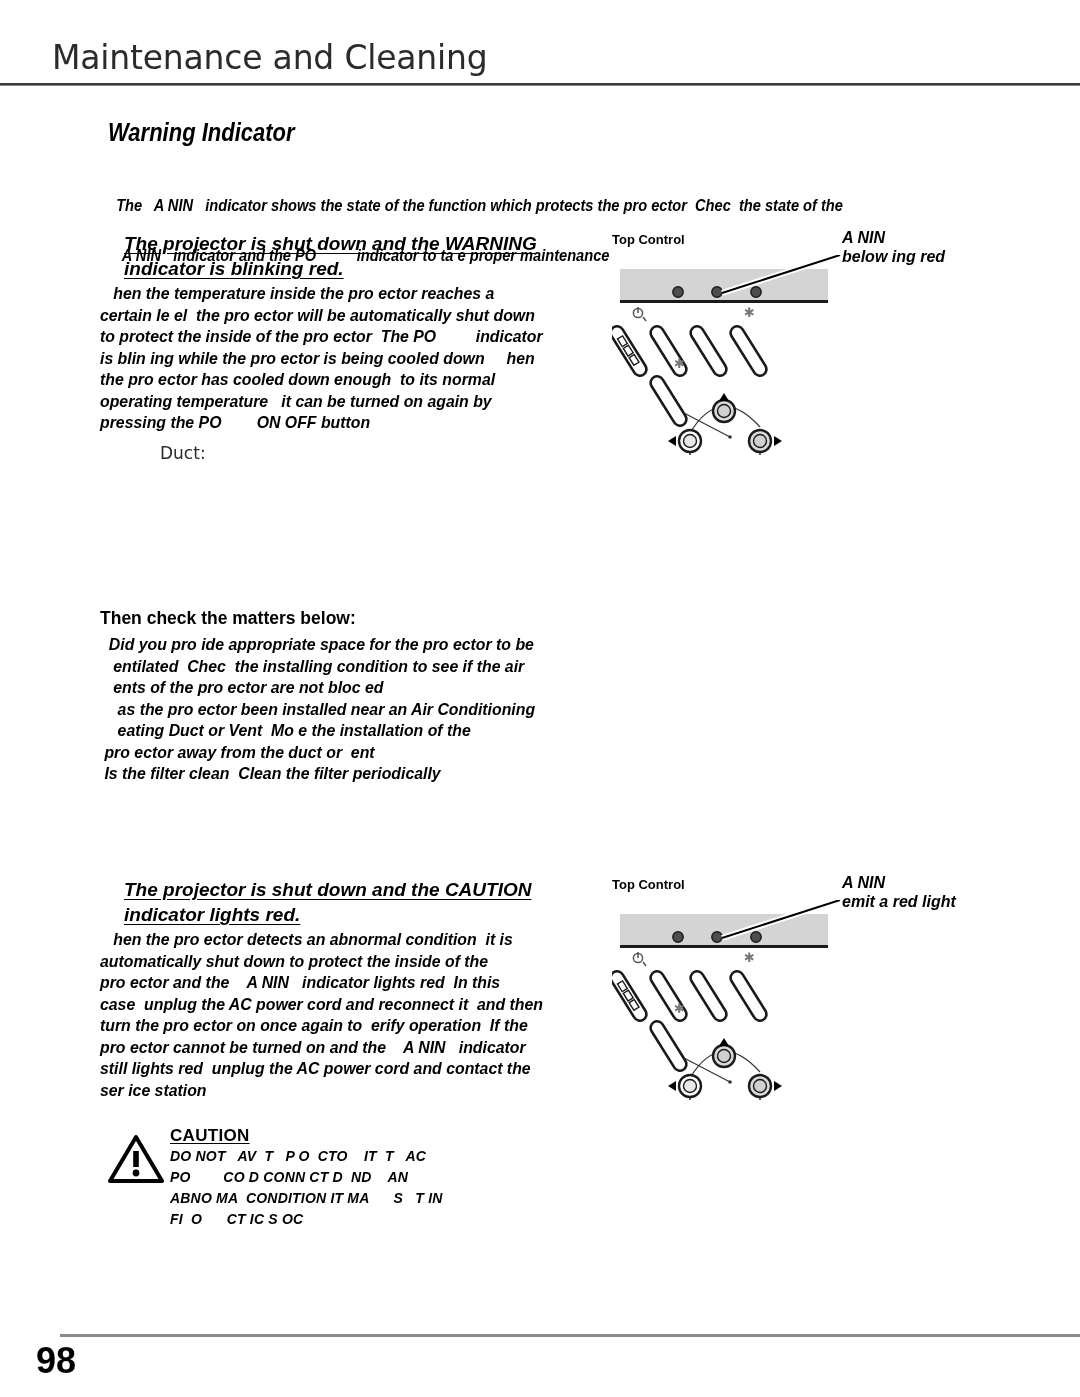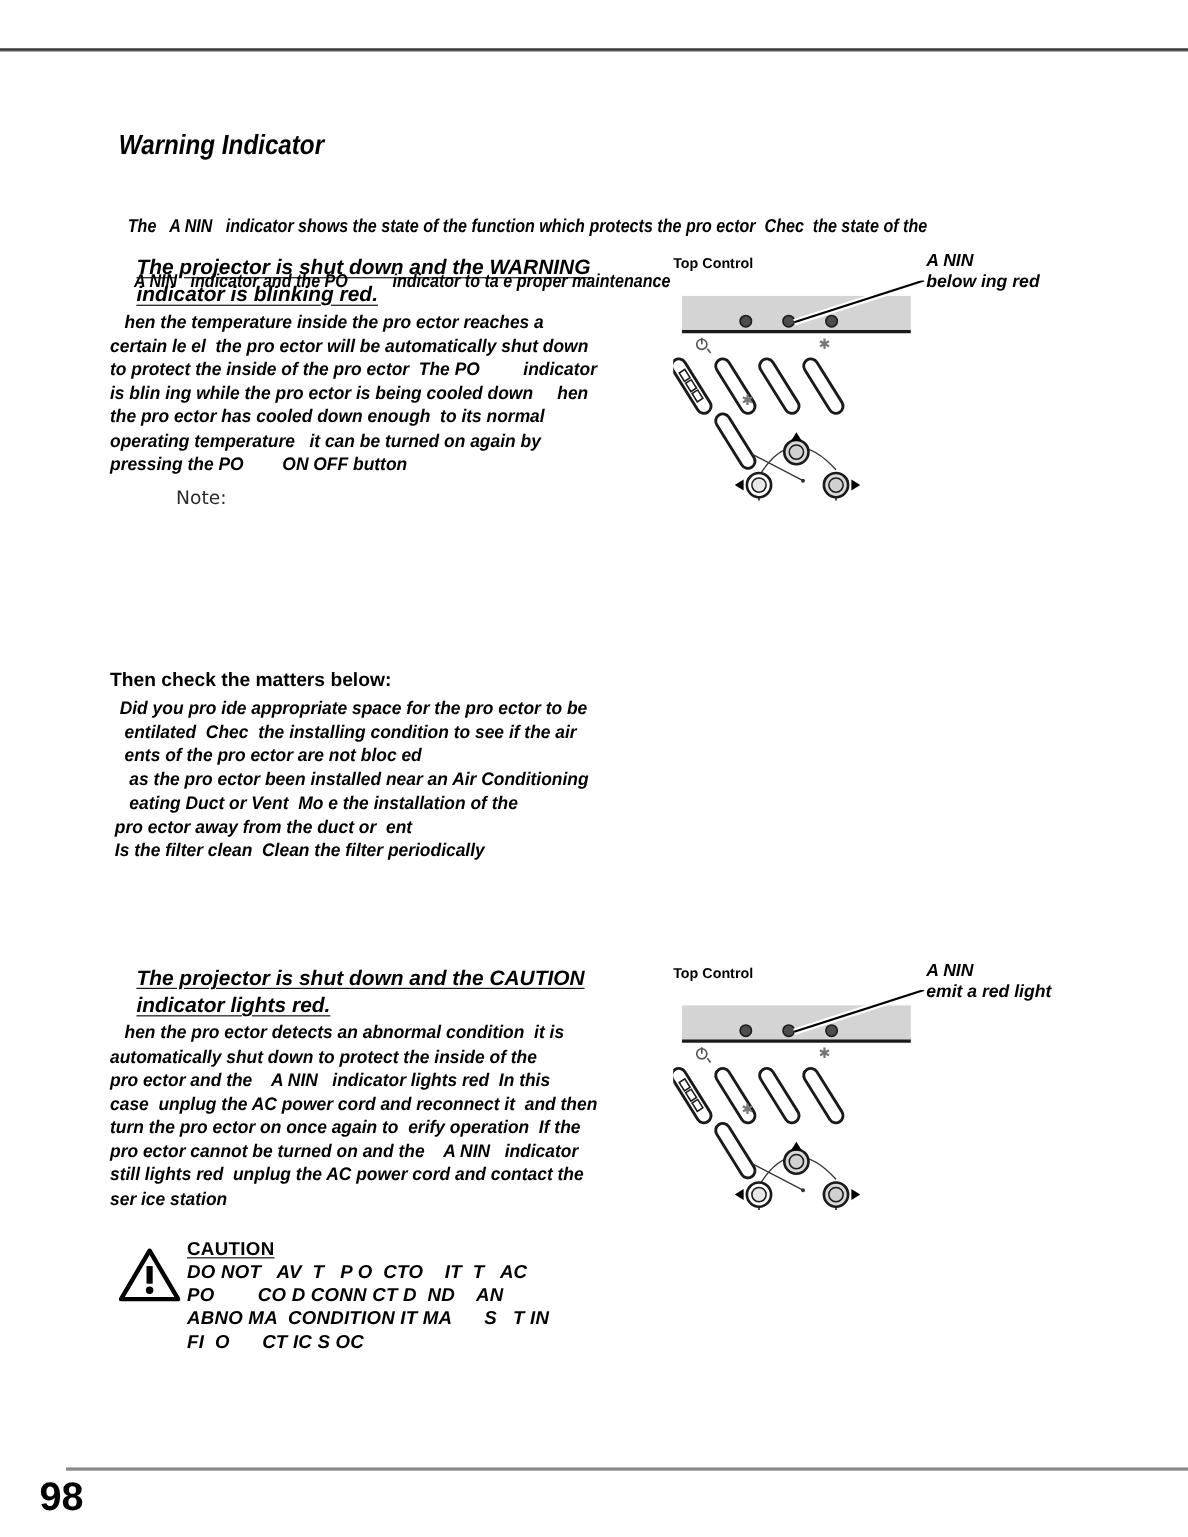--- a/index.html
+++ b/index.html
@@ -156,21 +156,21 @@
     font-weight: bold;
     font-size: 17px;
     text-decoration: underline;
     text-underline-offset: 2px;
     letter-spacing: 0.3px;
   }
   .caution-text {
     font-family: "Liberation Sans", sans-serif;
     font-style: italic;
     font-weight: bold;
-    font-size: 17px;
+    font-size: 14px;
     line-height: 21px;
     white-space: pre-wrap;
     letter-spacing: 0.2px;
   }
 
   
   .illus { position: absolute; }
   .illus-1 { left: 612px; top: 232px; }
   .illus-2 { left: 612px; top: 877px; }
   .illus-title {
@@ -207,41 +207,42 @@
     font-family: "Liberation Sans", sans-serif;
     font-weight: bold;
     font-size: 36px;
     color: #000;
   }
 </style>
 </head>
 <body>
 
 <div class="page-header">
+  <div class="page-header-title">Maintenance and Cleaning</div>
   <div class="header-rule-outer">
     <div class="header-rule-inner"></div>
   </div>
 </div>
 
 <div class="section-heading">Warning Indicator</div>
 
 <div class="intro">
   <span>The   A NIN   indicator shows the state of the function which protects the pro ector  Chec  the state of the</span>
   <span class="l2">A NIN   indicator and the PO          indicator to ta e proper maintenance</span>
 </div>
 
 <div class="sub-heading block-1-heading">The projector is shut down and the WARNING indicator is blinking red.</div>
 <div class="body-text block-1-body">   hen the temperature inside the pro ector reaches a
 certain le el  the pro ector will be automatically shut down
 to protect the inside of the pro ector  The PO         indicator
 is blin ing while the pro ector is being cooled down     hen
 the pro ector has cooled down enough  to its normal
 operating temperature   it can be turned on again by
 pressing the PO        ON OFF button</div>
-<div class="note-label">Note:</div>
+<div class="note-label">Duct:</div>
 
 <div class="check-heading">Then check the matters below:</div>
 <div class="check-list">  Did you pro ide appropriate space for the pro ector to be
    entilated  Chec  the installing condition to see if the air
    ents of the pro ector are not bloc ed
     as the pro ector been installed near an Air Conditioning
     eating Duct or Vent  Mo e the installation of the
  pro ector away from the duct or  ent
  Is the filter clean  Clean the filter periodically</div>
 

